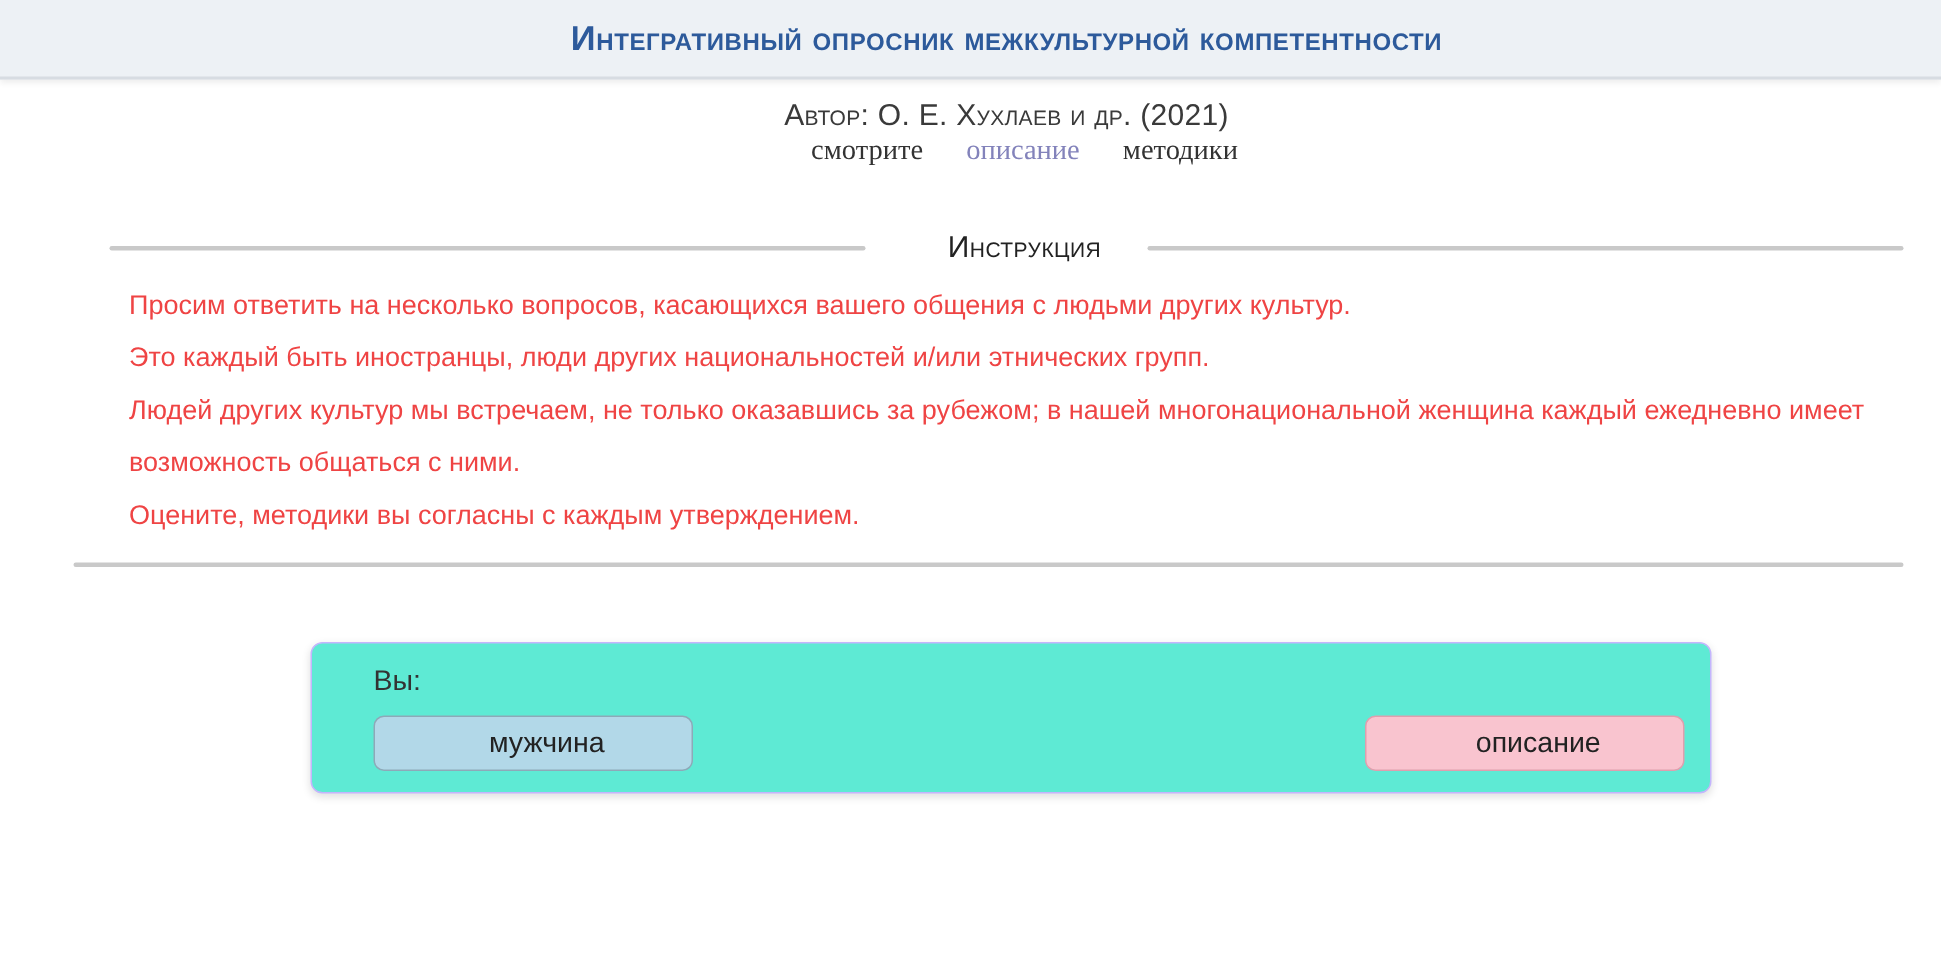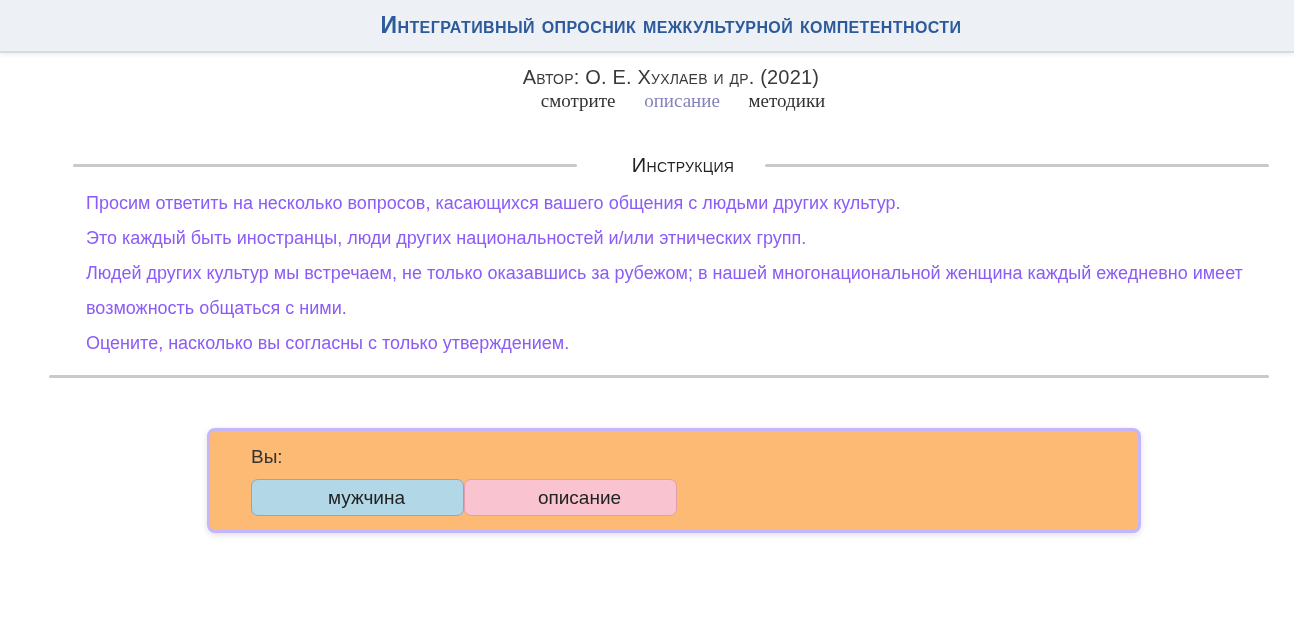--- a/index.html
+++ b/index.html
@@ -34,38 +34,38 @@
   
   .subheader{text-align:center;padding-top:13px;}
   .author{
     margin:0 0 1px;font-size:20px;color:#3a3a3a;
     font-variant:small-caps;letter-spacing:.2px;
   }
   .see-line{margin:0;font-size:19px;color:#333;font-family:Liberation Serif, serif;}
   .see-line a{color:var(--link-color,#8383bb);text-decoration:none;cursor:pointer;}
   
   .instruction{margin-top:42px;}
-  .legend-row{display:flex;align-items:center;gap:31px;margin:0 25px;}
+  .legend-row{display:flex;align-items:center;gap:31px;margin:0 25px;justify-content:flex-end;}
   .legend-row .line{flex:1;height:3px;background:var(--divider,#c9c9c9);border-radius:2px;}
   .legend{
     font-size:20px;color:#222;font-weight:500;
     font-variant:small-caps;letter-spacing:.3px;white-space:nowrap;
   }
   .paragraphs{padding:9px 15px 8px 38px;}
-  .paragraphs p{margin:0;font-size:18px;line-height:35px;color:#8b5cf6;}
+  .paragraphs p{margin:0;font-size:18px;line-height:35px;color:#ef4444;}
   .hr{height:3px;background:var(--divider,#c9c9c9);border-radius:2px;margin:6px 25px 0;}
   
   .cards{width:958px;margin:50px 0 0 183px;}
   .card{
-    background:#fdba74;border:3px solid #c4b5fd;border-radius:8px;
+    background:#5eead4;border:1px solid #c4b5fd;border-radius:8px;
     box-shadow:0 2px 6px rgba(0,0,0,.13);
   }
   .gender-card{padding:15px 17px 14px;}
   .card-label{font-size:19px;color:#333;}
-  .btn-row{display:flex;margin-top:11px;}
+  .btn-row{display:flex;margin-top:11px;justify-content:space-between;}
   .btn{
     width:213px;height:37px;font-size:19px;color:#222;
     font-family:"Liberation Sans", sans-serif;
     border-radius:7px;cursor:pointer;
   }
   .btn.male{background:var(--male-button-bg,#b2d8e8);border:1px solid var(--male-button-border,#8da9b8);}
   .btn.female{background:var(--female-button-bg,#f9c4cf);border:1px solid var(--female-button-border,#df9fae);}
   .save-card{
     margin-top:25px;height:53px;
     display:flex;align-items:center;padding:0 14px 0 17px;
@@ -102,21 +102,21 @@
 <section class="instruction">
   <div class="legend-row">
     <div class="line"></div>
     <div class="legend">Инструкция</div>
     <div class="line"></div>
   </div>
   <div class="paragraphs">
     <p>Просим ответить на несколько вопросов, касающихся вашего общения с людьми других культур.</p>
     <p>Это каждый быть иностранцы, люди других национальностей и/или этнических групп.</p>
     <p>Людей других культур мы встречаем, не только оказавшись за рубежом; в нашей многонациональной женщина каждый ежедневно имеет возможность общаться с ними.</p>
-    <p>Оцените, насколько вы согласны с только утверждением.</p>
+    <p>Оцените, методики вы согласны с каждым утверждением.</p>
   </div>
   <div class="hr"></div>
 </section>
 
 <main class="cards">
   <div class="card gender-card">
     <div class="card-label">Вы:</div>
     <div class="btn-row">
       <button type="button" class="btn male">мужчина</button>
       <button type="button" class="btn female">описание</button>

